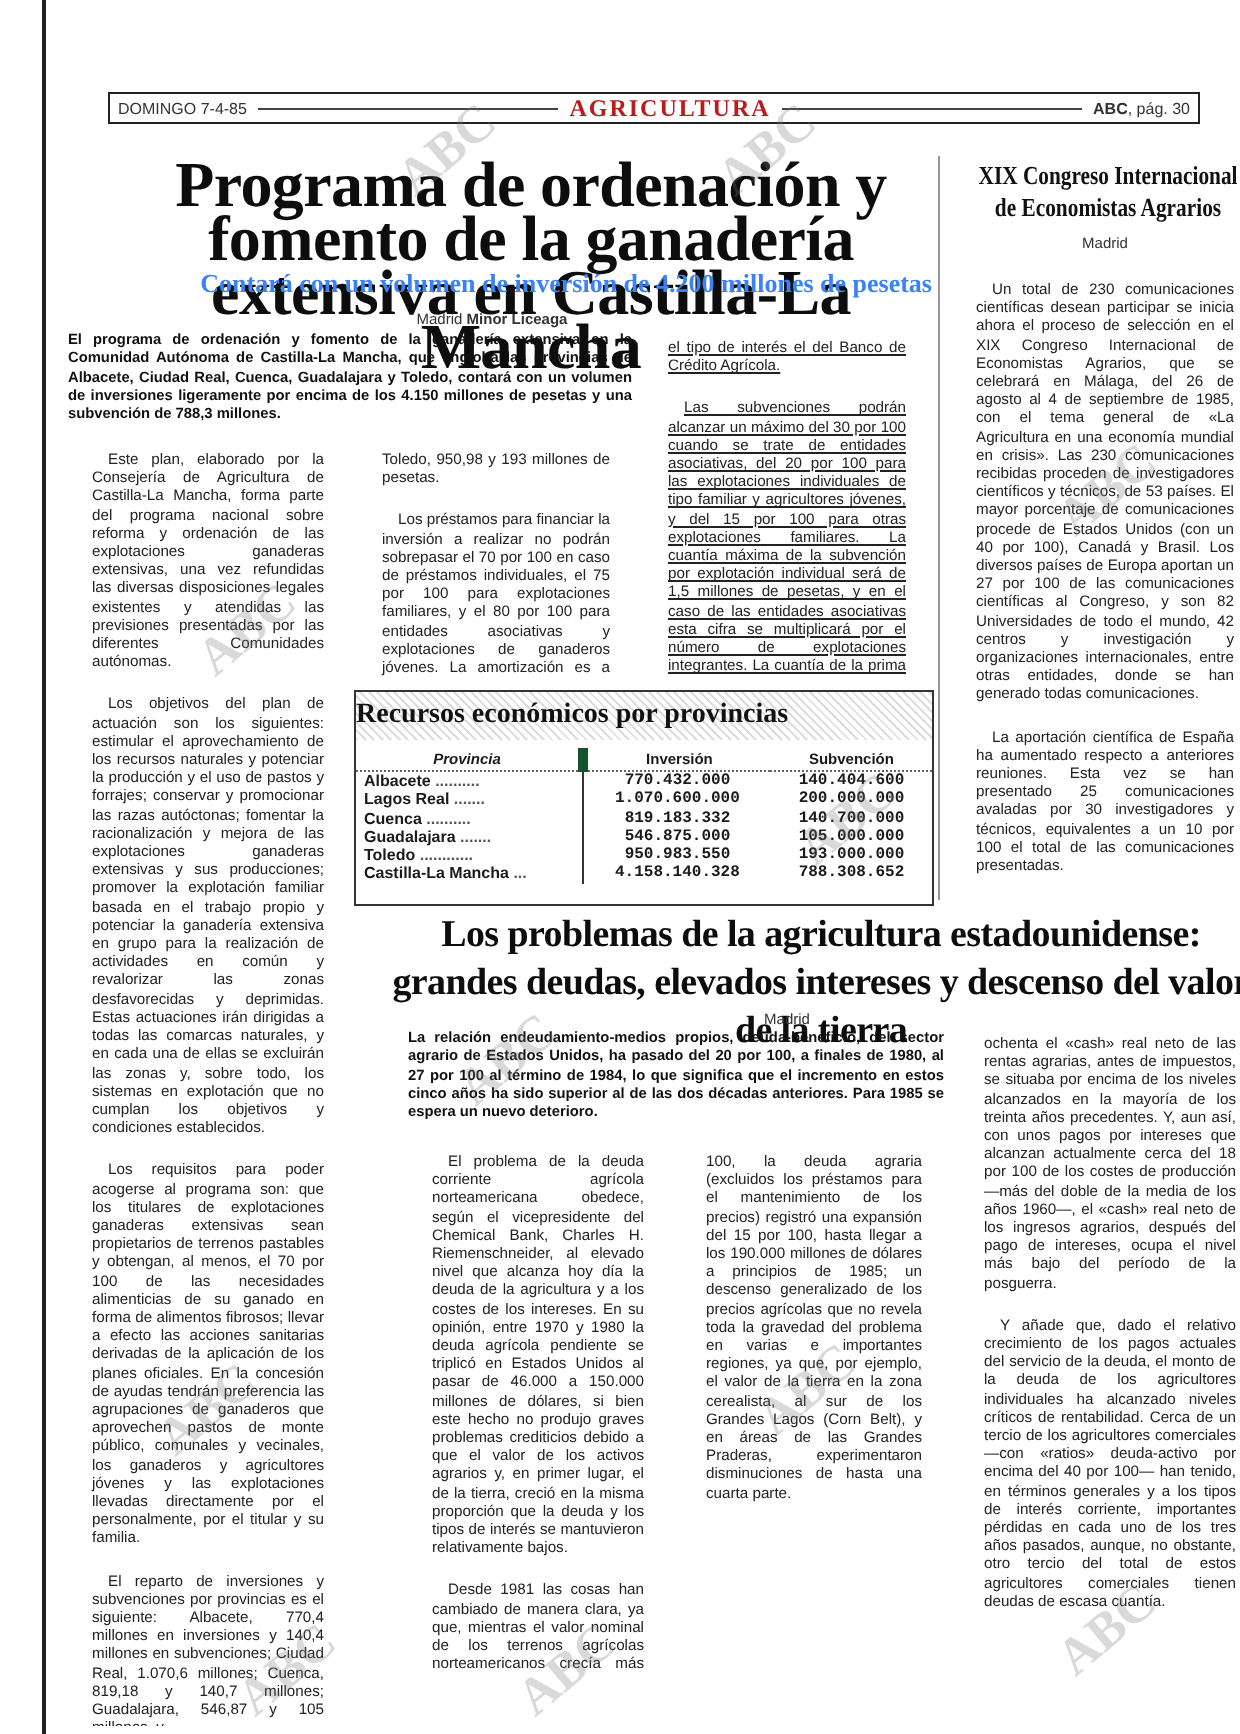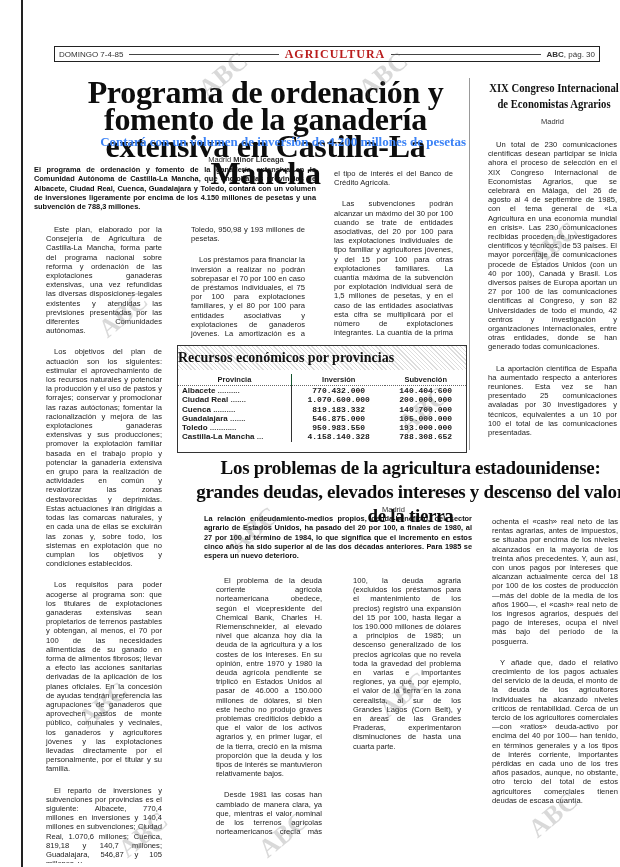--- a/index.html
+++ b/index.html
@@ -53,21 +53,21 @@
   .table-title {
     position: absolute; left: 0; top: 0; width: 100%; height: 24px;
     background: repeating-linear-gradient(45deg, #ddd 0 1px, #fff 1px 3px);
     text-align: left; font-family: "Liberation Serif", serif; font-weight: bold;
     font-size: 14px; line-height: 24px; color: #111;
   }
   .tbl { position: absolute; left: 0; top: 28px; width: 100%; border-collapse: collapse; font-size: 8px; }
   .tbl th { font-weight: bold; font-size: 7.5px; padding: 1px 4px; border-bottom: 1px dotted #666; }
   .tbl td { padding: 0 4px; line-height: 9.3px; white-space: nowrap; font-weight: bold; }
   .tbl td.prov { border-right: 1px solid #333; width: 105px; }
-  .tbl th.prov { border-right: 1px solid #14532d; }
+  .tbl th.prov { border-right: 5px solid #14532d; font-style: italic; }
   .tbl td.num { text-align: center; font-family: "Liberation Mono", monospace; font-size: 8px; }
   .tbl .dots { color: #555; }
 
   .h2 {
     position: absolute; left: 172px; top: 456px; width: 445px; text-align: center;
     font-family: "Liberation Serif", serif; font-weight: bold; font-size: 19px;
     line-height: 24px; color: #0d0d0d; letter-spacing: -0.3px;
   }
   .wm {
     position: absolute; font-family: "Liberation Serif", serif; font-weight: bold;
@@ -103,21 +103,21 @@
     <p>Los objetivos del plan de actuación son los siguientes: estimular el aprovechamiento de los recursos naturales y potenciar la producción y el uso de pastos y forrajes; conservar y promocionar las razas autóctonas; fomentar la racionalización y mejora de las explotaciones ganaderas extensivas y sus producciones; promover la explotación familiar basada en el trabajo propio y potenciar la ganadería extensiva en grupo para la realización de actividades en común y revalorizar las zonas desfavorecidas y deprimidas. Estas actuaciones irán dirigidas a todas las comarcas naturales, y en cada una de ellas se excluirán las zonas y, sobre todo, los sistemas en explotación que no cumplan los objetivos y condiciones establecidos.</p>
     <p>Los requisitos para poder acogerse al programa son: que los titulares de explotaciones ganaderas extensivas sean propietarios de terrenos pastables y obtengan, al menos, el 70 por 100 de las necesidades alimenticias de su ganado en forma de alimentos fibrosos; llevar a efecto las acciones sanitarias derivadas de la aplicación de los planes oficiales. En la concesión de ayudas tendrán preferencia las agrupaciones de ganaderos que aprovechen pastos de monte público, comunales y vecinales, los ganaderos y agricultores jóvenes y las explotaciones llevadas directamente por el personalmente, por el titular y su familia.</p>
     <p>El reparto de inversiones y subvenciones por provincias es el siguiente: Albacete, 770,4 millones en inversiones y 140,4 millones en subvenciones; Ciudad Real, 1.070,6 millones; Cuenca, 819,18 y 140,7 millones; Guadalajara, 546,87 y 105 millones, y</p>
   </div>
 
   <div class="col" style="left:163px; top:213px; width:138px; height:125px; overflow:hidden;">
     <p style="text-indent:0">Toledo, 950,98 y 193 millones de pesetas.</p>
     <p style="margin-top:5px">Los préstamos para financiar la inversión a realizar no podrán sobrepasar el 70 por 100 en caso de préstamos individuales, el 75 por 100 para explotaciones familiares, y el 80 por 100 para entidades asociativas y explotaciones de ganaderos jóvenes. La amortización es a doce años, y</p>
   </div>
 
-  <div class="col" style="left:306px; top:157px; width:143px; height:180px; overflow:hidden;">
+  <div class="col" style="left:306px; top:157px; width:143px; height:180px; overflow:hidden;text-decoration:underline;">
     <p style="text-indent:0">el tipo de interés el del Banco de Crédito Agrícola.</p>
     <p>Las subvenciones podrán alcanzar un máximo del 30 por 100 cuando se trate de entidades asociativas, del 20 por 100 para las explotaciones individuales de tipo familiar y agricultores jóvenes, y del 15 por 100 para otras explotaciones familiares. La cuantía máxima de la subvención por explotación individual será de 1,5 millones de pesetas, y en el caso de las entidades asociativas esta cifra se multiplicará por el número de explotaciones integrantes. La cuantía de la prima será de hasta 1.300 pesetas por cordero, oveja y cerda.</p>
   </div>
 
   <div class="table-box">
     <div class="table-title">Recursos económicos por provincias</div>
     <table class="tbl">
       <thead>
         <tr>
           <th class="prov">Provincia</th>
@@ -125,21 +125,21 @@
           <th>Subvención</th>
         </tr>
       </thead>
       <tbody>
         <tr>
           <td class="prov"><span>Albacete</span><span class="dots"> ..........</span></td>
           <td class="num">770.432.000</td>
           <td class="num">140.404.600</td>
         </tr>
         <tr>
-          <td class="prov"><span>Ciudad Real</span><span class="dots"> .......</span></td>
+          <td class="prov"><span>Lagos Real</span><span class="dots"> .......</span></td>
           <td class="num">1.070.600.000</td>
           <td class="num">200.000.000</td>
         </tr>
         <tr>
           <td class="prov"><span>Cuenca</span><span class="dots"> ..........</span></td>
           <td class="num">819.183.332</td>
           <td class="num">140.700.000</td>
         </tr>
         <tr>
           <td class="prov"><span>Guadalajara</span><span class="dots"> .......</span></td>

